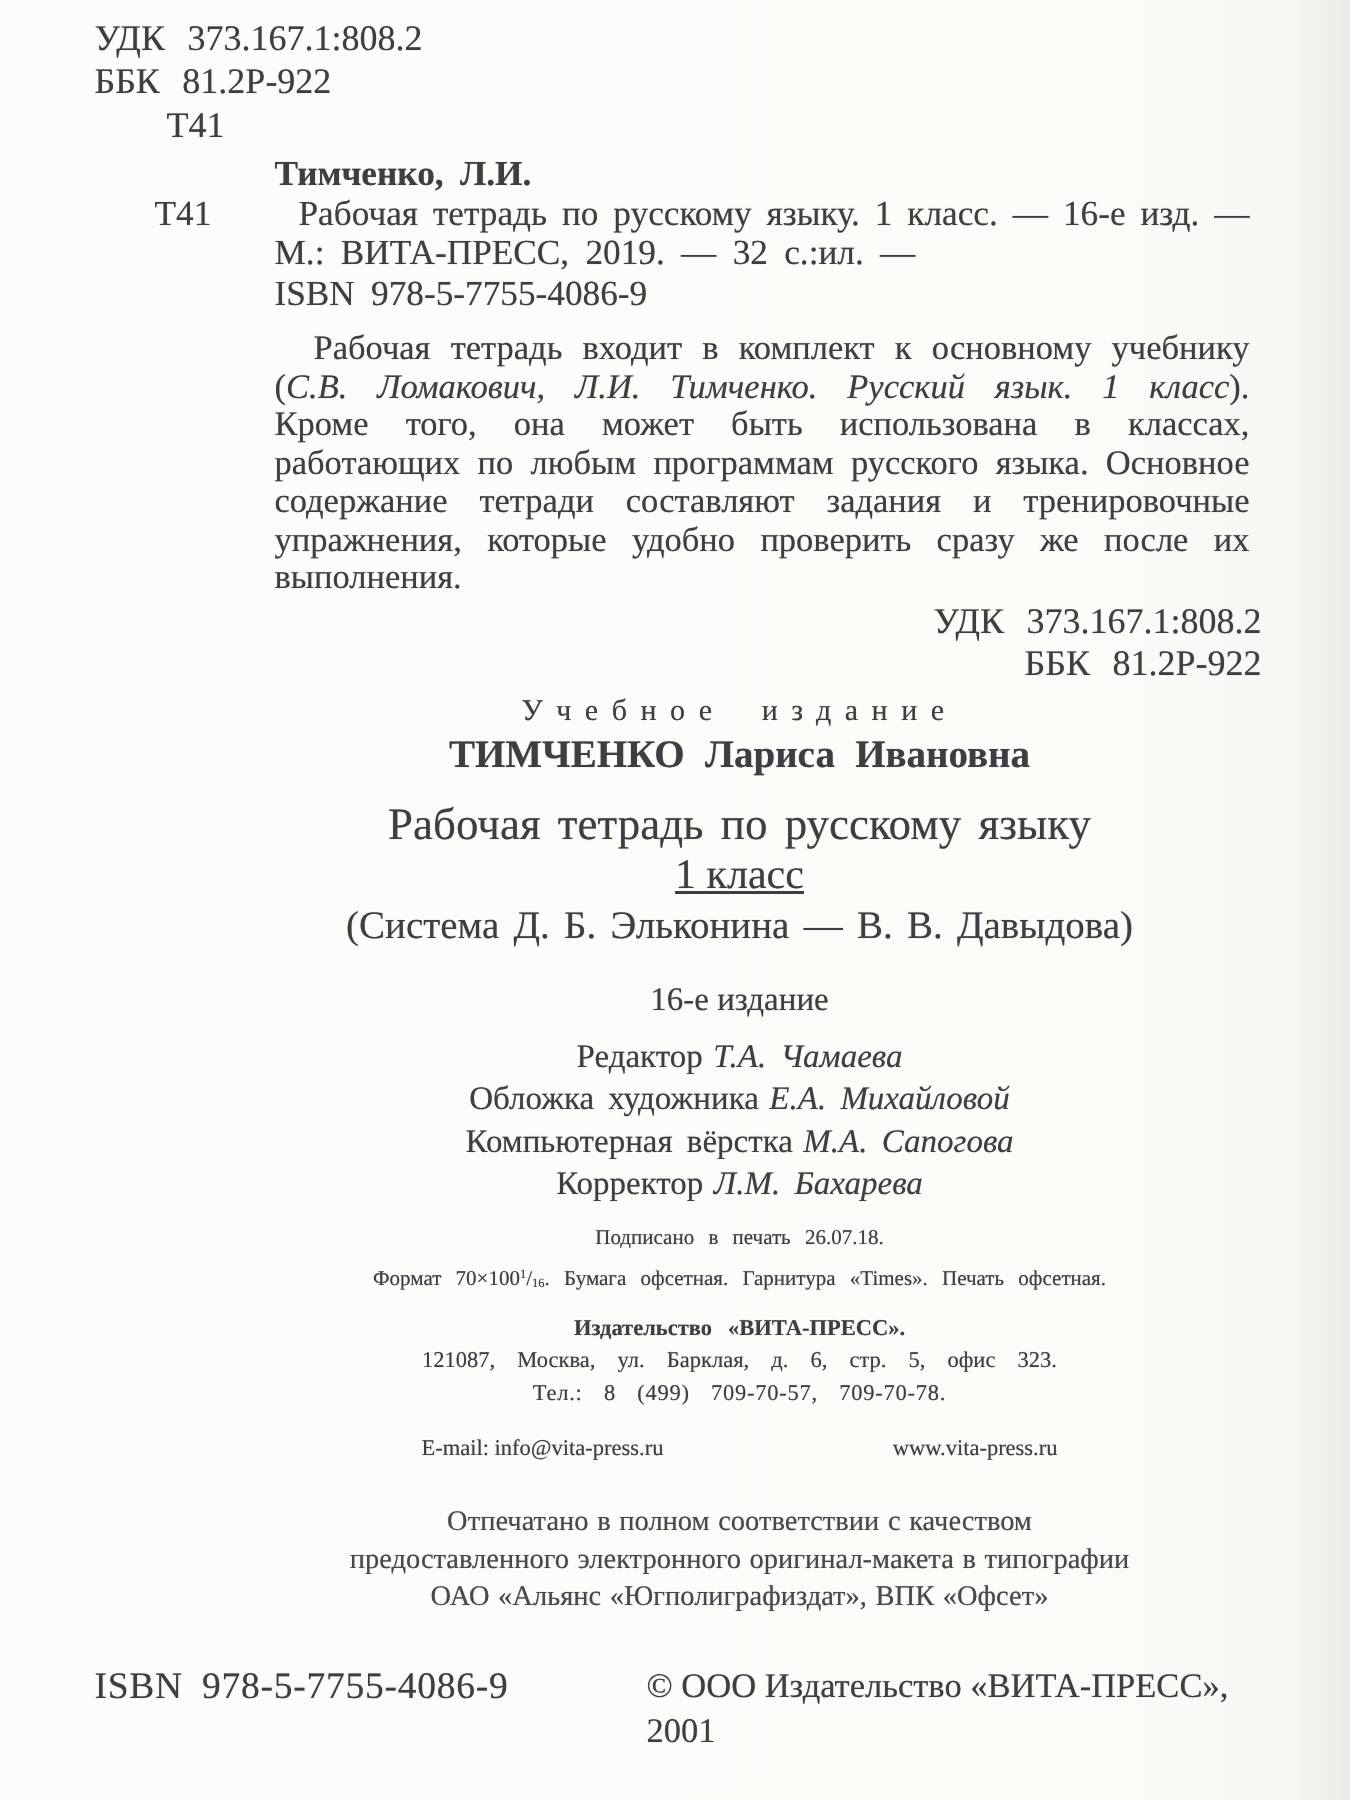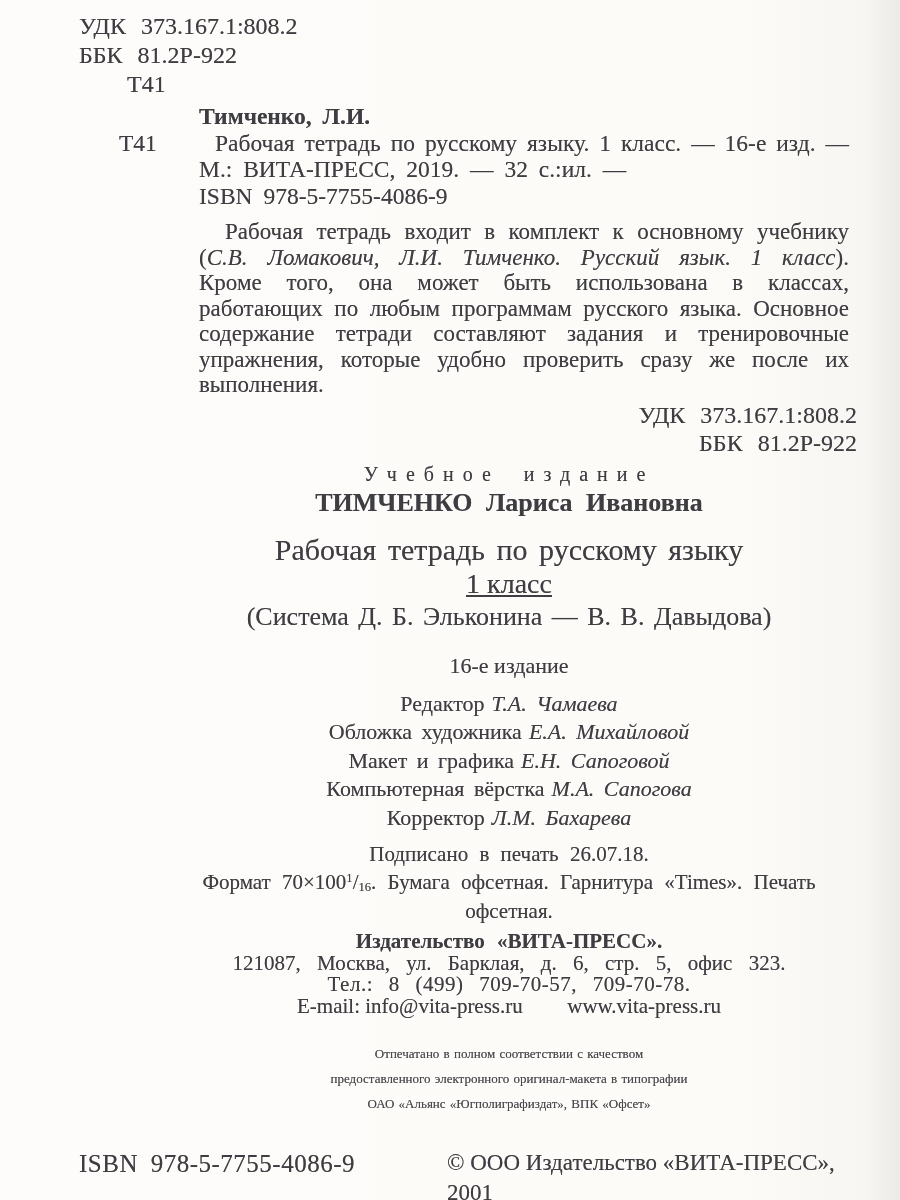--- a/index.html
+++ b/index.html
@@ -6,21 +6,21 @@
   body {
     width: 900px; height: 1200px;
     font-family: "Liberation Serif", "DejaVu Serif", serif;
     color: #3e3d42;
     background: #f2f1ed;
   }
   .page {
     position: relative;
     width: 900px; height: 1200px;
     box-sizing: border-box;
-    padding: 12px 57px 0 79px;
+    padding: 12px 57px 0 63px;
     background: linear-gradient(to right, #fdfcfa 0%, #fcfbf8 82%, #f7f6f2 96%, #ebeae6 100%);
     overflow: hidden;
     text-shadow: 0 0 0.6px rgba(62,61,66,0.55);
   }
   
   .top-codes { font-size: 24px; line-height: 29px; word-spacing: 9px; }
   .top-codes .code-t { margin-left: 48px; word-spacing: normal; }
   
   .card {
     position: relative;
@@ -57,36 +57,36 @@
   .ed-author { font-size: 26px; font-weight: bold; word-spacing: 7px; margin-top: 2px; }
   .ed-title { font-size: 30px; margin-top: 15px; word-spacing: 4px; }
   .ed-grade { font-size: 28px; margin-top: 1px; text-decoration: underline; }
   .ed-system { font-size: 26px; margin-top: 2px; word-spacing: 3px; }
   .ed-note { font-size: 22px; margin-top: 21px; }
   
   .credits { margin-top: 11px; font-size: 22px; word-spacing: 4px; }
   .credit-row { line-height: 28.5px; }
   .credit-label { margin-right: 7px; }
   
-  .imprint { margin-top: 10px; font-size: 21px; line-height: 24px; word-spacing: 6px; }
+  .imprint { margin-top: 10px; font-size: 14px; line-height: 24px; word-spacing: 6px; }
   .fr-sup { font-size: 0.6em; vertical-align: 0.55em; }
   .fr-sub { font-size: 0.6em; vertical-align: -0.2em; }
   .fr-slash { letter-spacing: 0; }
   
-  .publisher { margin-top: 8px; font-size: 21px; line-height: 21.5px; }
+  .publisher { margin-top: 8px; font-size: 15px; line-height: 21.5px; }
   .pub-name { font-weight: bold; word-spacing: 7px; }
   .pub-addr { word-spacing: 11px; }
   .pub-phone { word-spacing: 10px; letter-spacing: 0.5px; }
   .pub-email-row {
     display: flex; justify-content: space-between;
-    width: 424px; margin: 0 auto;
+    width: 424px; margin: 16px auto;
   }
   
   .printer {
-    margin-top: 24px; font-size: 13px; line-height: 25px;
+    margin-top: 24px; font-size: 19px; line-height: 25px;
     color: #48474b; word-spacing: 1px;
   }
   
   .footer { display: flex; margin-top: 32px; width: 778px; }
   .footer-isbn { font-size: 25px; letter-spacing: 0.5px; word-spacing: 6px; padding-top: 2px; }
   .copyrights { margin-left: auto; width: 410px; font-size: 23px; line-height: 30px; }
   [data-name$="-line"], .static { cursor: default; }
 </style>
 </head>
 <body>
@@ -122,23 +122,20 @@
     <div class="ed-system" data-name="book-system">(Система Д. Б. Эльконина — В. В. Давыдова)</div>
     <div class="ed-note" data-name="edition-number">16-е издание</div>
 
     <div class="credits" data-name="credits-list">
       <div class="credit-row" data-name="credit-row-editor">
         <span class="credit-label" data-name="credit-label">Редактор</span><span class="credit-name" data-name="credit-name">Т.А. Чамаева</span>
       </div>
       <div class="credit-row" data-name="credit-row-cover">
         <span class="credit-label" data-name="credit-label">Обложка художника</span><span class="credit-name" data-name="credit-name">Е.А. Михайловой</span>
       </div>
-      <div class="credit-row" data-name="credit-row-layout">
-        <span class="credit-label" data-name="credit-label">Макет и графика</span><span class="credit-name" data-name="credit-name">Е.Н. Сапоговой</span>
-      </div>
       <div class="credit-row" data-name="credit-row-typesetting">
         <span class="credit-label" data-name="credit-label">Компьютерная вёрстка</span><span class="credit-name" data-name="credit-name">М.А. Сапогова</span>
       </div>
       <div class="credit-row" data-name="credit-row-proofreader">
         <span class="credit-label" data-name="credit-label">Корректор</span><span class="credit-name" data-name="credit-name">Л.М. Бахарева</span>
       </div>
     </div>
 
     <div class="imprint" data-name="imprint-block">
       <div data-name="signed-to-print-line">Подписано в печать 26.07.18.</div>

